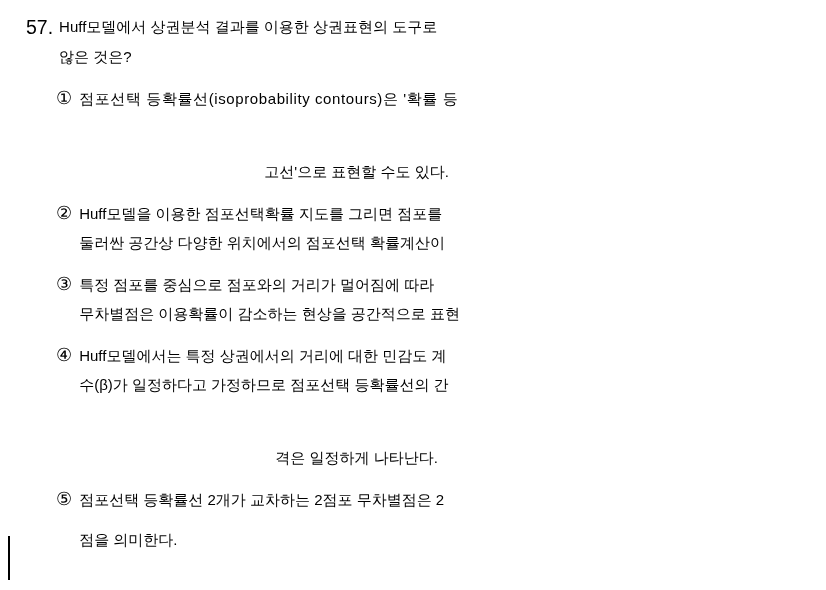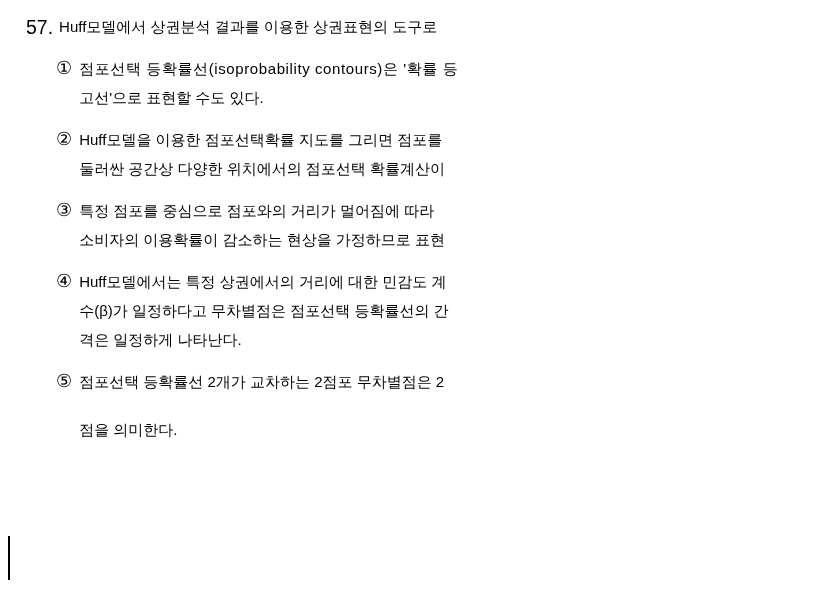--- a/index.html
+++ b/index.html
@@ -62,48 +62,50 @@
   }
   .choice-text {
     font-size: 15px;
     line-height: 29px;
     flex: 1 1 auto;
     text-align: justify;
     text-justify: inter-character;
     word-break: break-all;
   }
   .choice-text .last-line {
-    text-align: left;
+    text-align: center;
+    margin-top: 44px;
   }
   .choice-text .spaced {
     letter-spacing: 0.6px;
   }
   .choice-5 .choice-text .final-line {
     display: block;
-    margin-top: 19px;
+    margin-top: 11px;
     text-align: left;
   }
   .left-edge-mark {
     position: absolute;
     left: 8px;
     bottom: 10px;
     width: 2px;
     height: 44px;
     background: #000000;
   }
 </style>
 </head>
 <body>
 
 <div class="page">
 
   <div class="question">
     <div class="q-number">57.</div>
     <div class="q-stem">
       <div>Huff모델에서 상권분석 결과를 이용한 상권표현의 도구로</div>
+      <div class="last-line">않은 것은?</div>
     </div>
   </div>
 
   <div class="choices">
 
     <div class="choice choice-1">
       <div class="choice-marker">①</div>
       <div class="choice-text">
         <div class="spaced">점포선택 등확률선(isoprobability contours)은 '확률 등</div>
         <div class="last-line">고선'으로 표현할 수도 있다.</div>
@@ -115,29 +117,29 @@
       <div class="choice-text">
         <div>Huff모델을 이용한 점포선택확률 지도를 그리면 점포를</div>
         <div>둘러싼 공간상 다양한 위치에서의 점포선택 확률계산이</div>
       </div>
     </div>
 
     <div class="choice choice-3">
       <div class="choice-marker">③</div>
       <div class="choice-text">
         <div>특정 점포를 중심으로 점포와의 거리가 멀어짐에 따라</div>
-        <div>소비자의 이용확률이 감소하는 현상을 가정하므로 표현</div>
+        <div>무차별점은 이용확률이 감소하는 현상을 공간적으로 표현</div>
       </div>
     </div>
 
     <div class="choice choice-4">
       <div class="choice-marker">④</div>
       <div class="choice-text">
         <div>Huff모델에서는 특정 상권에서의 거리에 대한 민감도 계</div>
-        <div>수(β)가 일정하다고 무차별점은 점포선택 등확률선의 간</div>
+        <div>수(β)가 일정하다고 가정하므로 점포선택 등확률선의 간</div>
         <div class="last-line">격은 일정하게 나타난다.</div>
       </div>
     </div>
 
     <div class="choice choice-5">
       <div class="choice-marker">⑤</div>
       <div class="choice-text">
         <div>점포선택 등확률선 2개가 교차하는 2점포 무차별점은 2</div>
         <div class="final-line">점을 의미한다.</div>
       </div>

